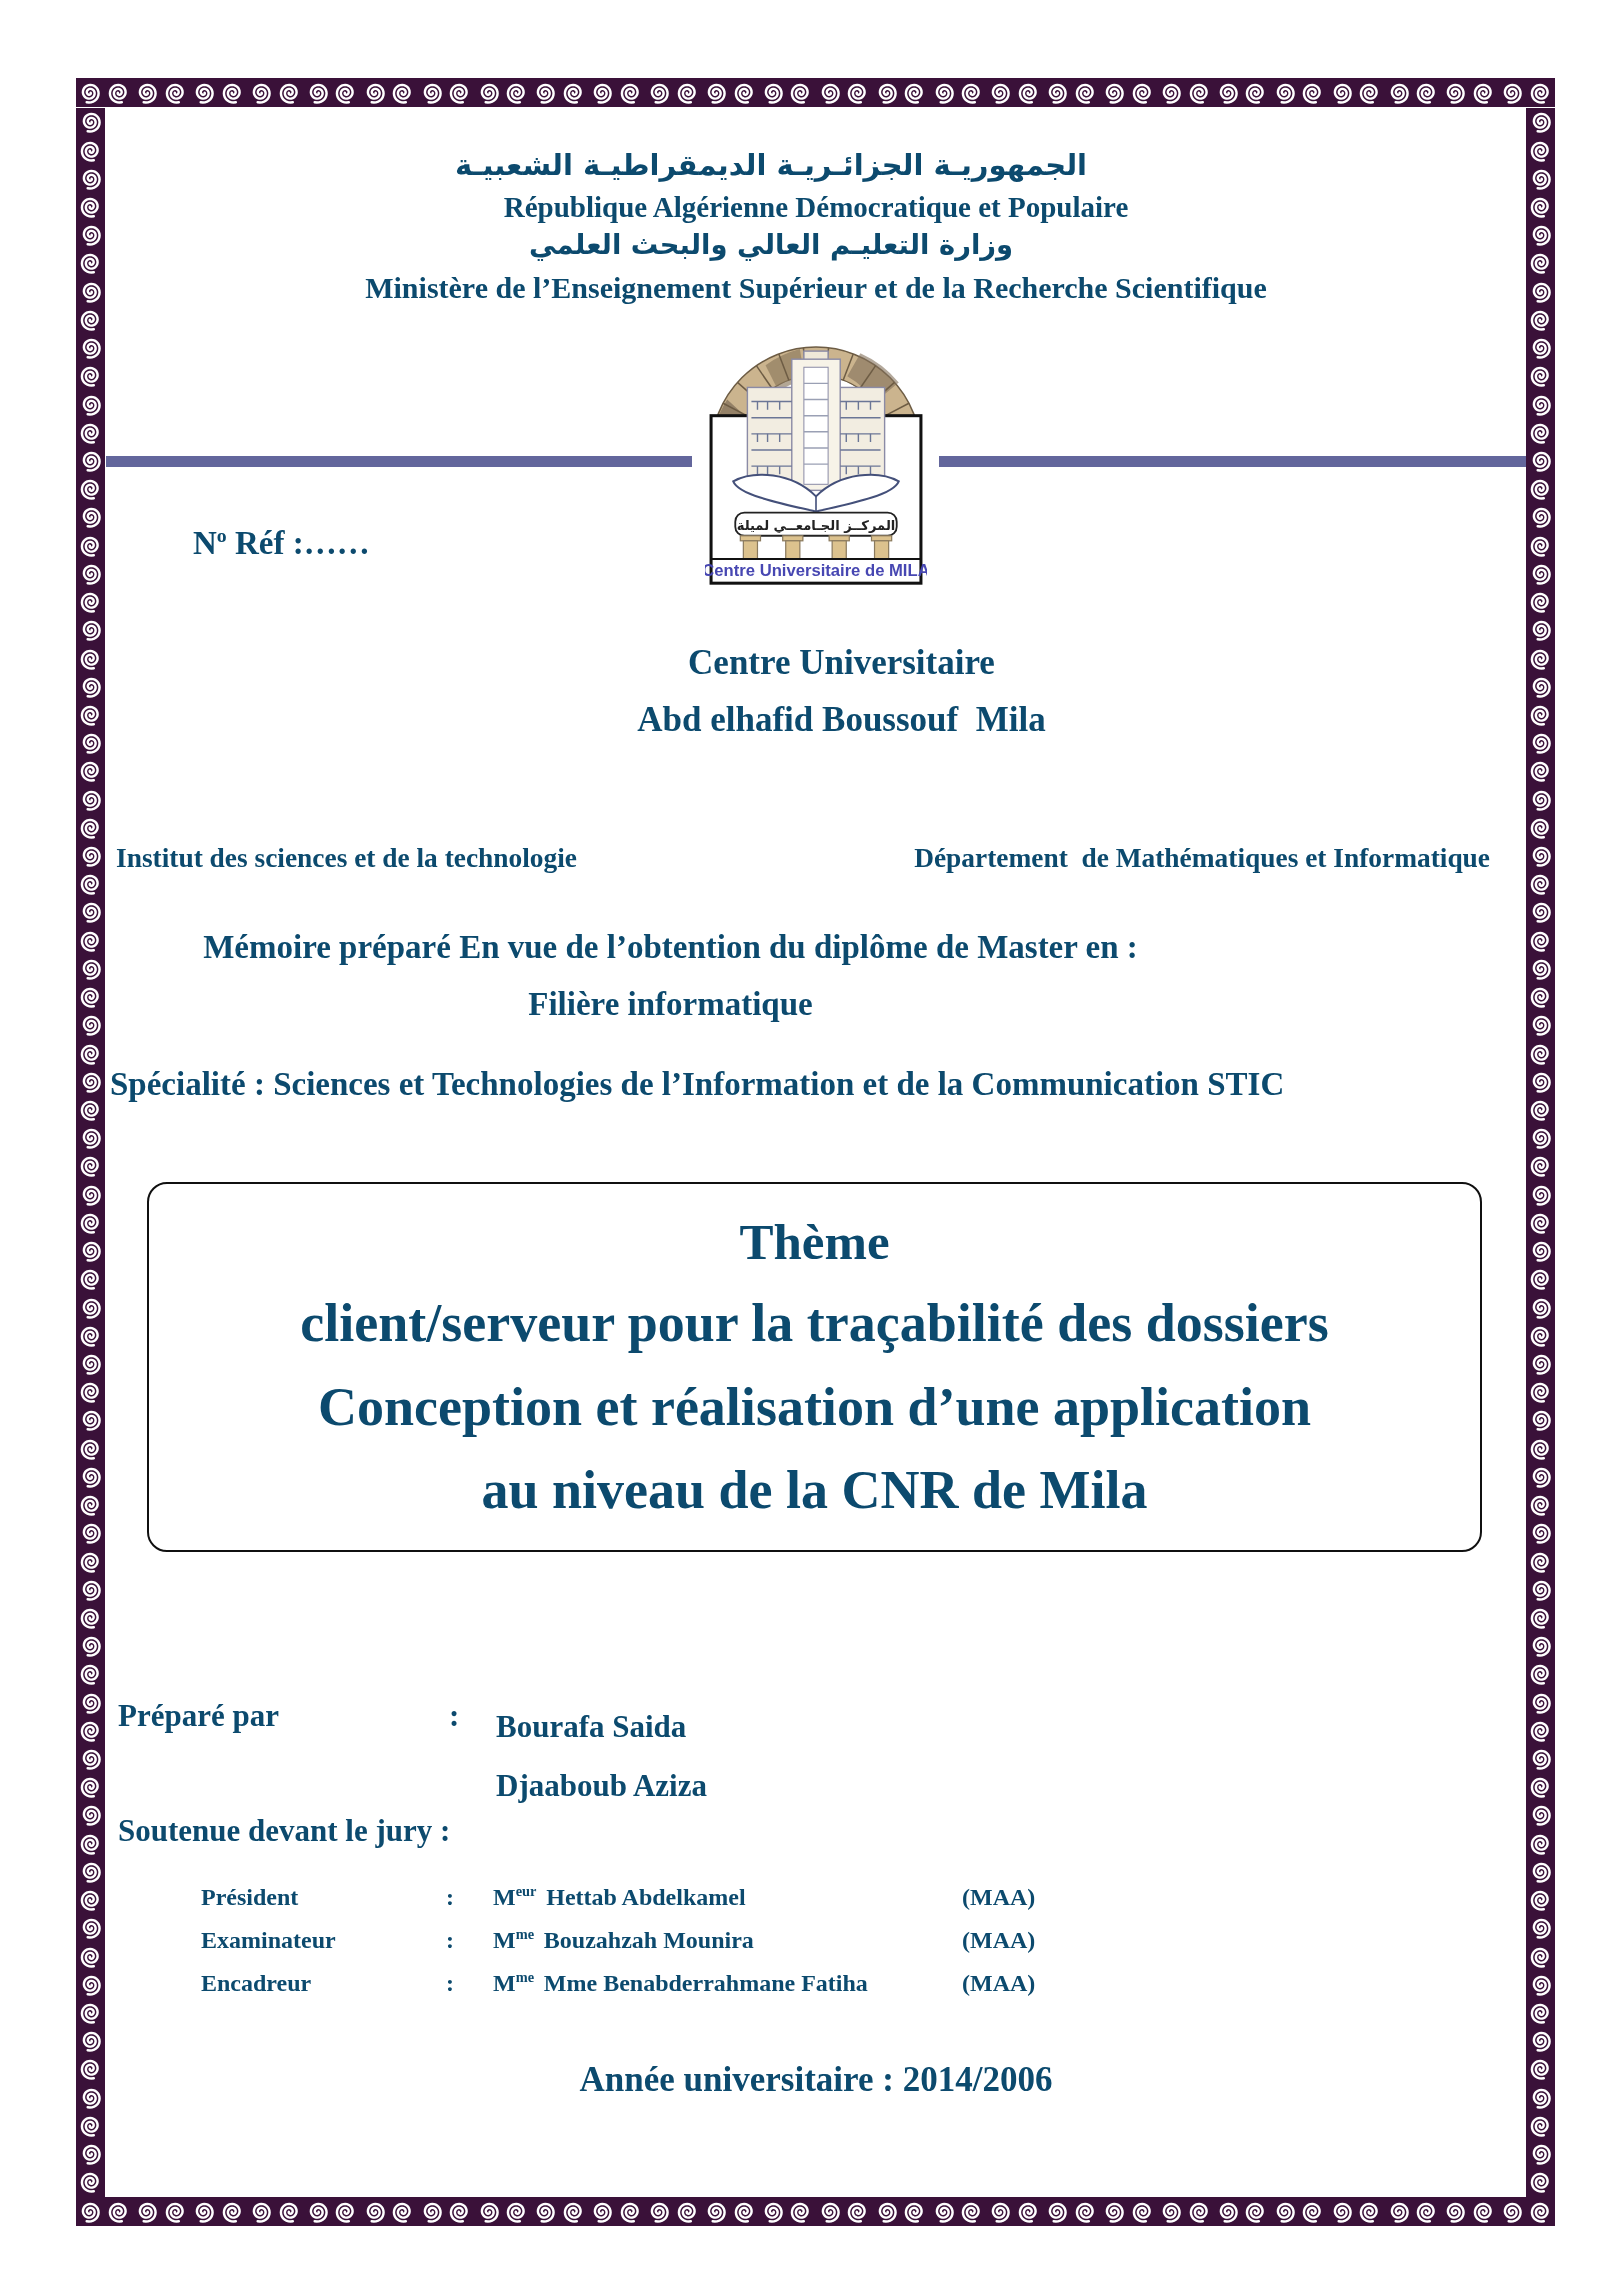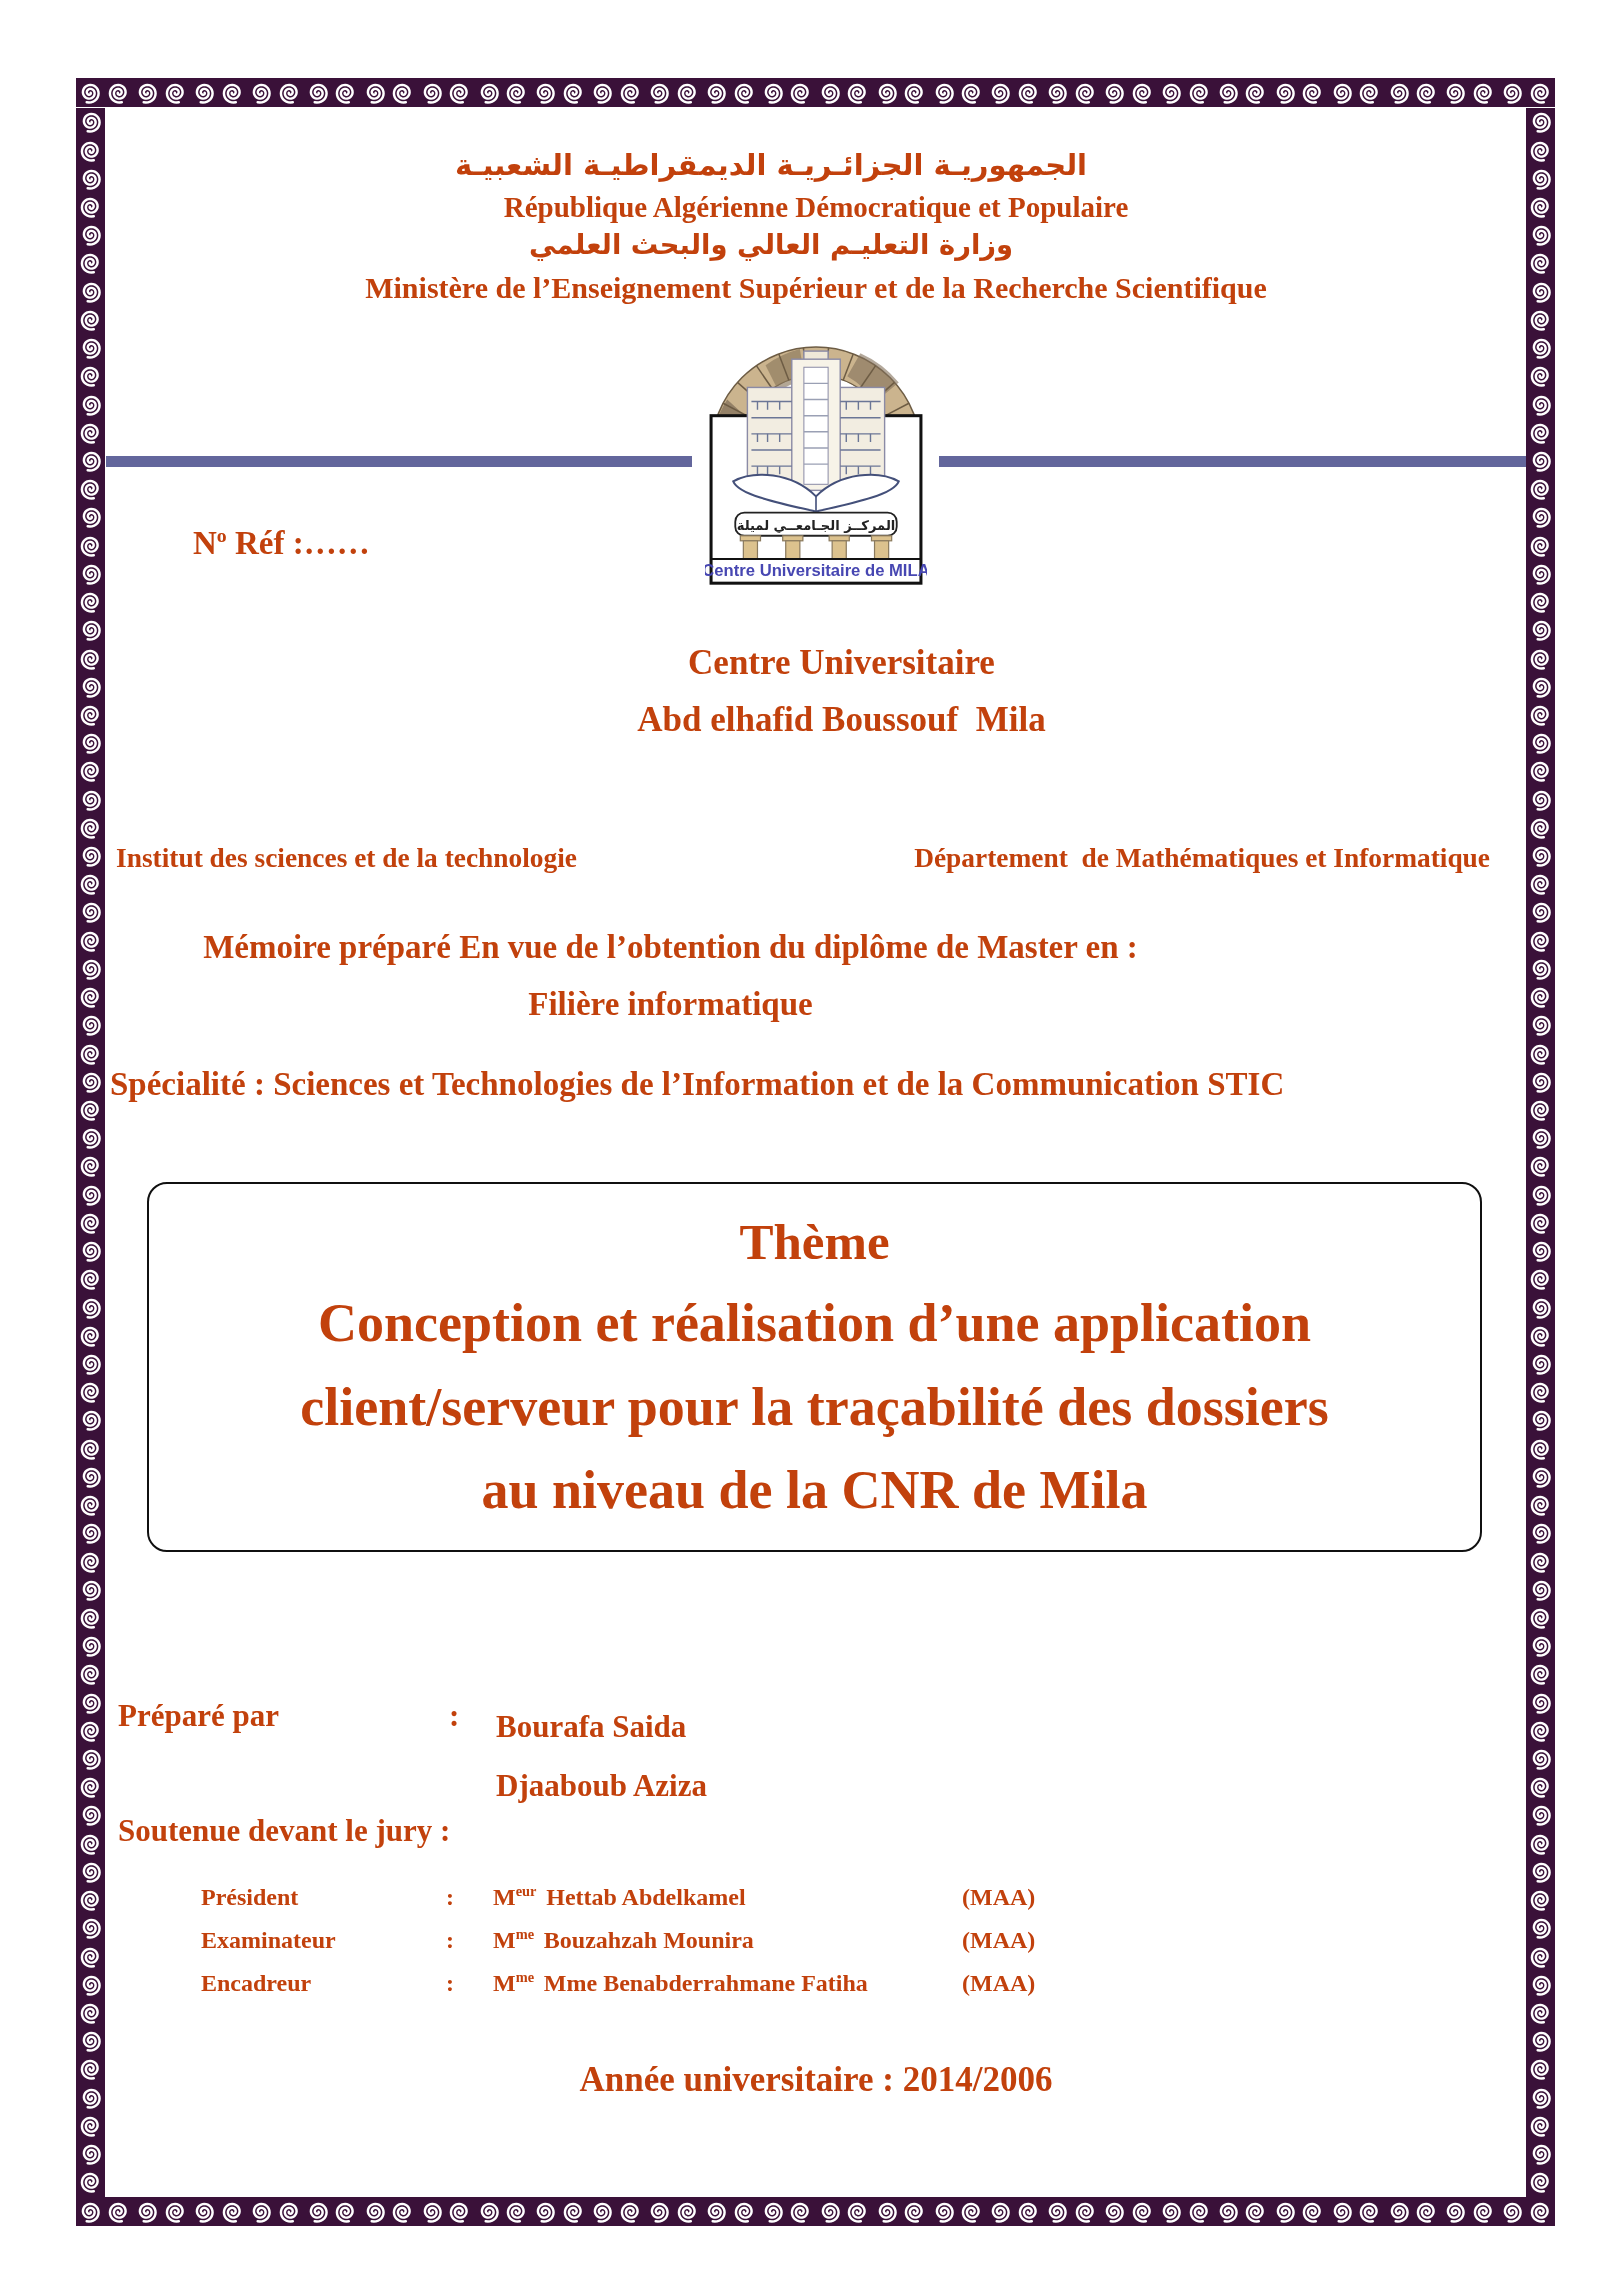--- a/index.html
+++ b/index.html
@@ -2,21 +2,21 @@
 <html><head>
 <meta charset="utf-8">
 <style>
   html,body{margin:0;padding:0;background:#fff;}
   .page{
     position:relative;
     width:1621px;height:2293px;
     background:#ffffff;
     font-family:"Liberation Serif","DejaVu Serif",serif;
     font-weight:bold;
-    color:#c2410c;
+    color:#0c4a6e;
     overflow:hidden;
   }
   
   .border-strip{position:absolute;display:flex;align-items:center;justify-content:space-around;overflow:hidden;}
   .border-strip.h{flex-direction:row;}
   .border-strip.v{flex-direction:column;}
   .bt{left:76px;top:78px;width:1479px;height:29px;}
   .bb{left:76px;top:2197px;width:1479px;height:29px;}
   .bl{left:76px;top:108px;width:29px;height:2089px;}
   .br{left:1526px;top:108px;width:29px;height:2089px;}
@@ -914,22 +914,22 @@
   </div>
 
   <div class="memoire">
     <div>Mémoire préparé En vue de l’obtention du diplôme de Master en :</div>
     <div>Filière informatique</div>
   </div>
   <div class="special">Spécialité : Sciences et Technologies de l’Information et de la Communication STIC</div>
 
   <div class="theme-box">
     <div class="theme-head">Thème</div>
+    <div class="theme-line">client/serveur pour la traçabilité des dossiers</div>
     <div class="theme-line">Conception et réalisation d’une application</div>
-    <div class="theme-line">client/serveur pour la traçabilité des dossiers</div>
     <div class="theme-line">au niveau de la CNR de Mila</div>
   </div>
 
   <div class="prepared">
     <span class="plabel">Préparé par</span>
     <span class="pcolon">:</span>
     <span class="pnames">
       <div>Bourafa Saida</div>
       <div>Djaaboub Aziza</div>
     </span>

